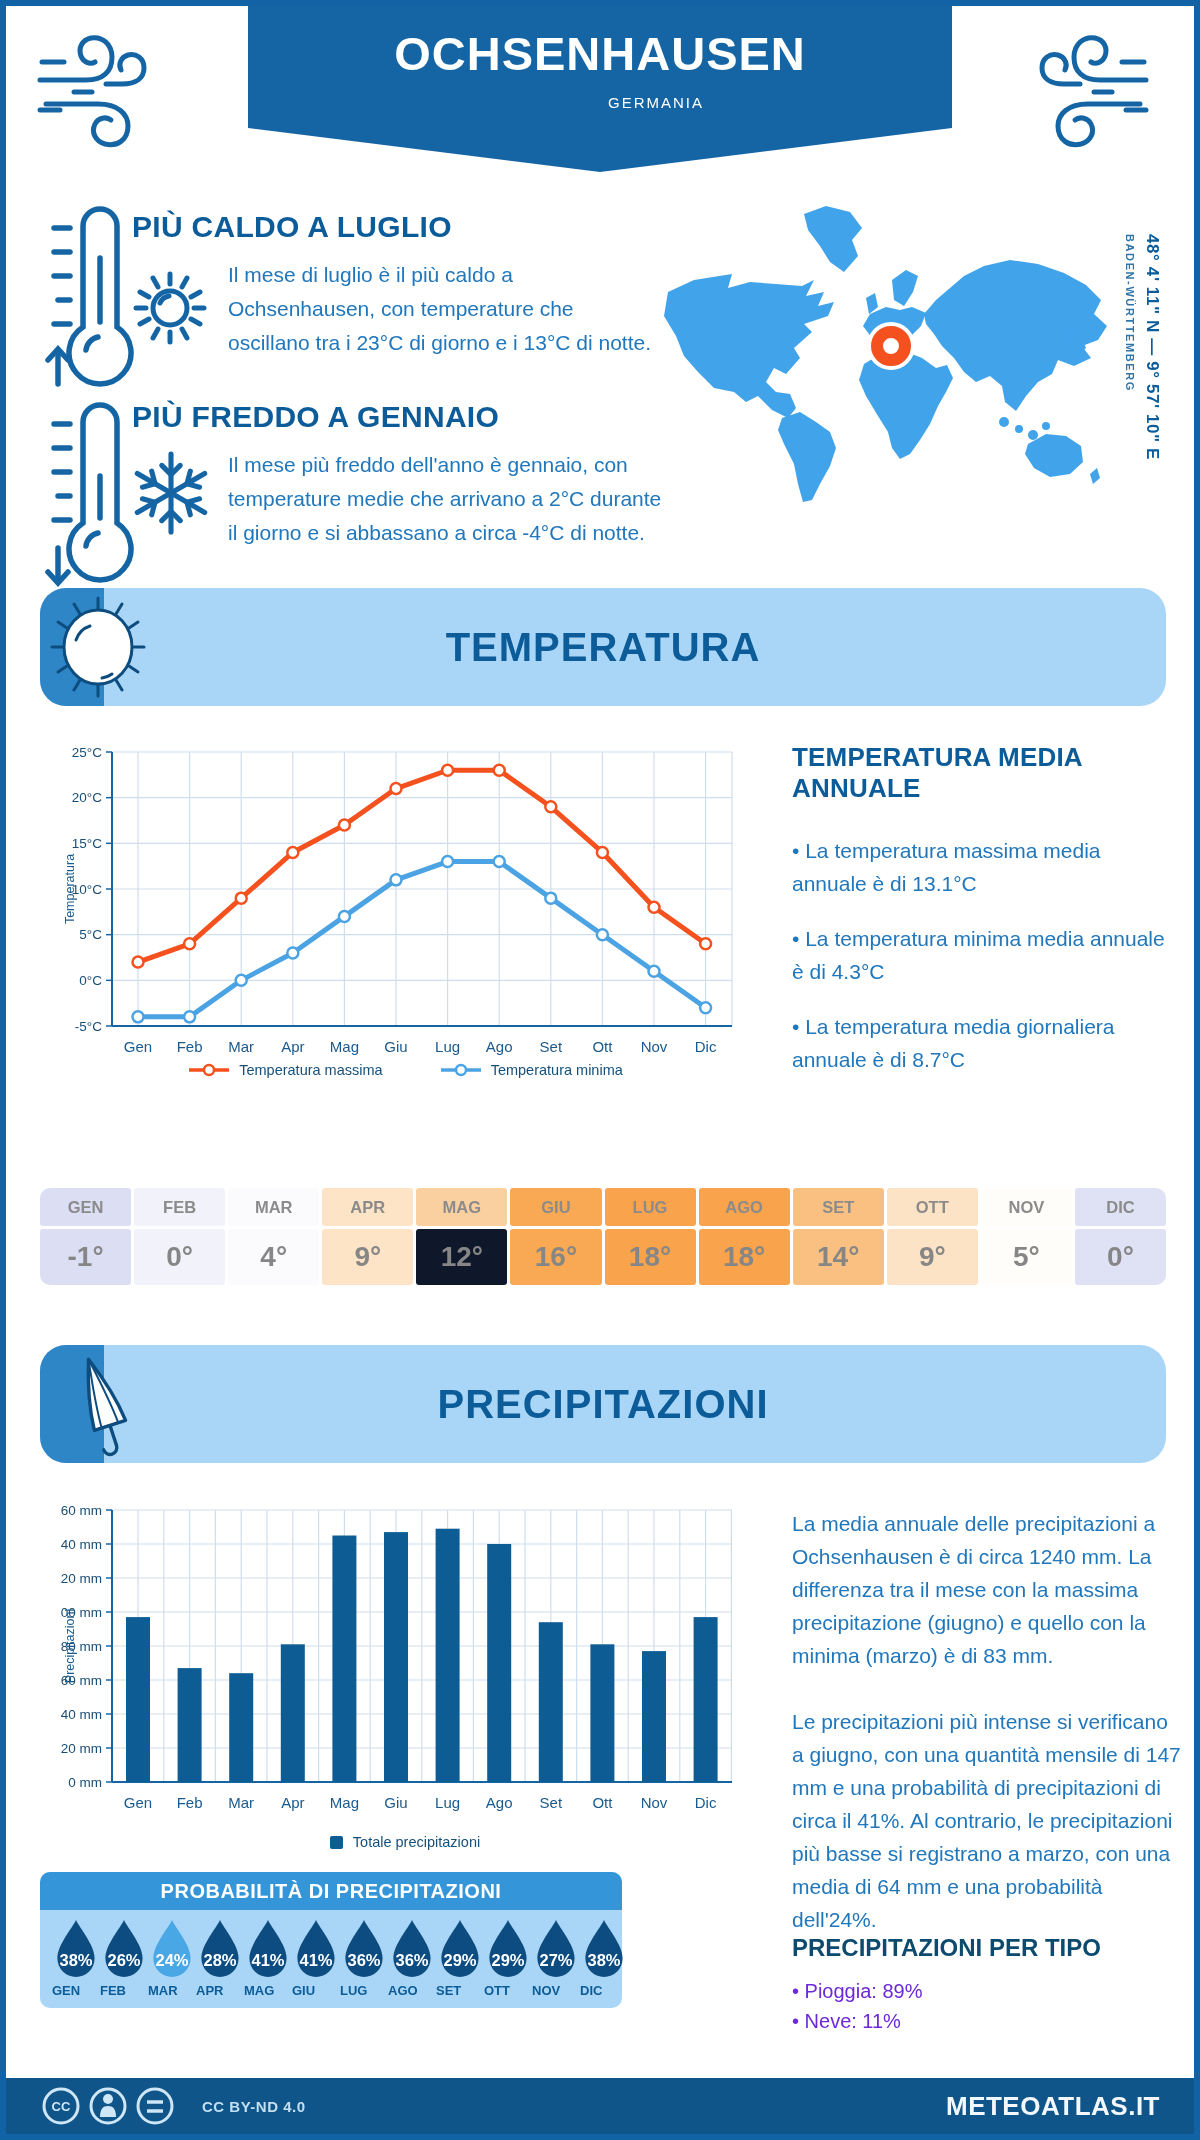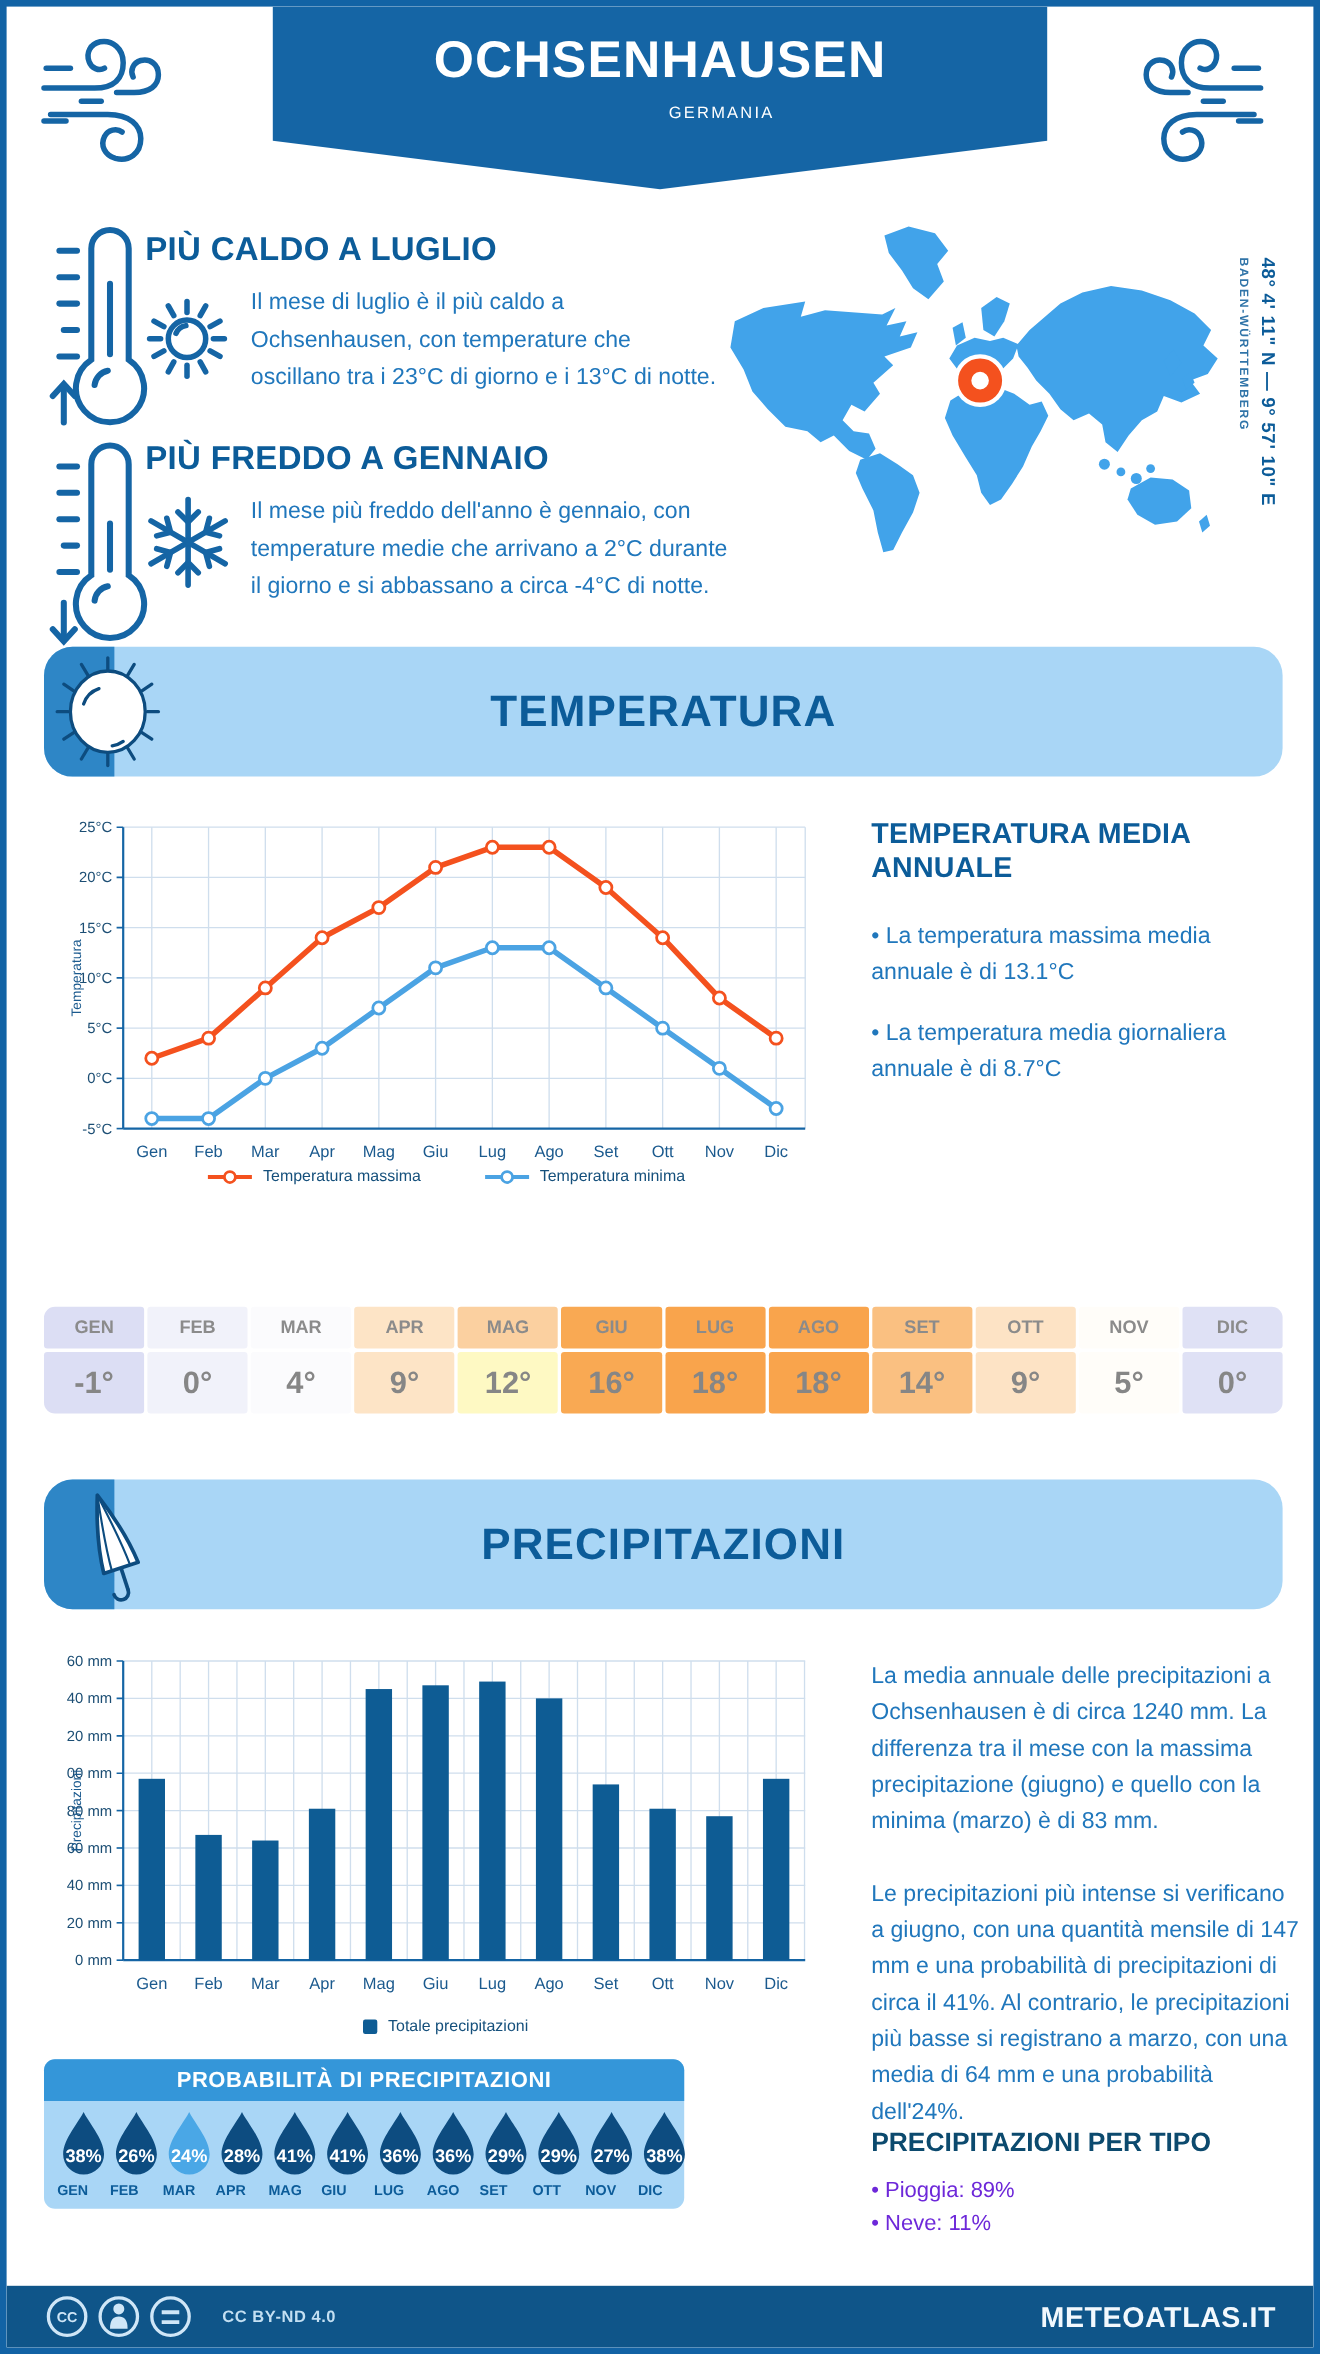--- a/index.html
+++ b/index.html
@@ -322,41 +322,42 @@
         <line x1="2" y1="7" x2="42" y2="7" stroke="#4ba3e3" stroke-width="3.5"></line>
         <circle cx="22" cy="7" r="5" fill="#fff" stroke="#4ba3e3" stroke-width="2.5"></circle>
       </svg>
       <span>Temperatura minima</span>
     </div>
   </div>
 
   <div class="annual">
     <h3>TEMPERATURA MEDIA ANNUALE</h3>
     <p>• La temperatura massima media annuale è di 13.1°C</p>
+    <p>• La temperatura minima media annuale è di 4.3°C</p>
     <p>• La temperatura media giornaliera annuale è di 8.7°C</p>
   </div>
 
   <div class="month-table" id="month-table">
       <div class="mt-head" style="background: rgb(220, 222, 244); grid-area: 1 / 1; border-top-left-radius: 10px;">GEN</div>
       <div class="mt-head" style="background: rgb(241, 242, 250); grid-area: 1 / 2;">FEB</div>
       <div class="mt-head" style="background: rgb(251, 251, 253); grid-area: 1 / 3;">MAR</div>
       <div class="mt-head" style="background: rgb(253, 228, 198); grid-area: 1 / 4;">APR</div>
       <div class="mt-head" style="background: rgb(251, 208, 160); grid-area: 1 / 5;">MAG</div>
       <div class="mt-head" style="background: rgb(249, 169, 83); grid-area: 1 / 6;">GIU</div>
       <div class="mt-head" style="background: rgb(249, 164, 76); grid-area: 1 / 7;">LUG</div>
       <div class="mt-head" style="background: rgb(249, 164, 76); grid-area: 1 / 8;">AGO</div>
       <div class="mt-head" style="background: rgb(250, 192, 129); grid-area: 1 / 9;">SET</div>
       <div class="mt-head" style="background: rgb(253, 227, 197); grid-area: 1 / 10;">OTT</div>
       <div class="mt-head" style="background: rgb(255, 253, 249); grid-area: 1 / 11;">NOV</div>
       <div class="mt-head" style="background: rgb(223, 225, 245); grid-area: 1 / 12; border-top-right-radius: 10px;">DIC</div>
       <div class="mt-val" style="background: rgb(220, 222, 244); grid-area: 2 / 1; border-bottom-left-radius: 10px;">-1°</div>
       <div class="mt-val" style="background: rgb(241, 242, 250); grid-area: 2 / 2;">0°</div>
       <div class="mt-val" style="background: rgb(251, 251, 253); grid-area: 2 / 3;">4°</div>
       <div class="mt-val" style="background: rgb(253, 228, 198); grid-area: 2 / 4;">9°</div>
-      <div class="mt-val" style="background: #fef9c3; grid-area: 2 / 5;">12°</div>
+      <div class="mt-val" style="background: #0f172a; grid-area: 2 / 5;">12°</div>
       <div class="mt-val" style="background: rgb(249, 169, 83); grid-area: 2 / 6;">16°</div>
       <div class="mt-val" style="background: rgb(249, 164, 76); grid-area: 2 / 7;">18°</div>
       <div class="mt-val" style="background: rgb(249, 164, 76); grid-area: 2 / 8;">18°</div>
       <div class="mt-val" style="background: rgb(250, 192, 129); grid-area: 2 / 9;">14°</div>
       <div class="mt-val" style="background: rgb(253, 227, 197); grid-area: 2 / 10;">9°</div>
       <div class="mt-val" style="background: rgb(255, 253, 249); grid-area: 2 / 11;">5°</div>
       <div class="mt-val" style="background: rgb(223, 225, 245); grid-area: 2 / 12; border-bottom-right-radius: 10px;">0°</div>
     </div>
 
   <div class="sec-banner" style="top:1339px;">

